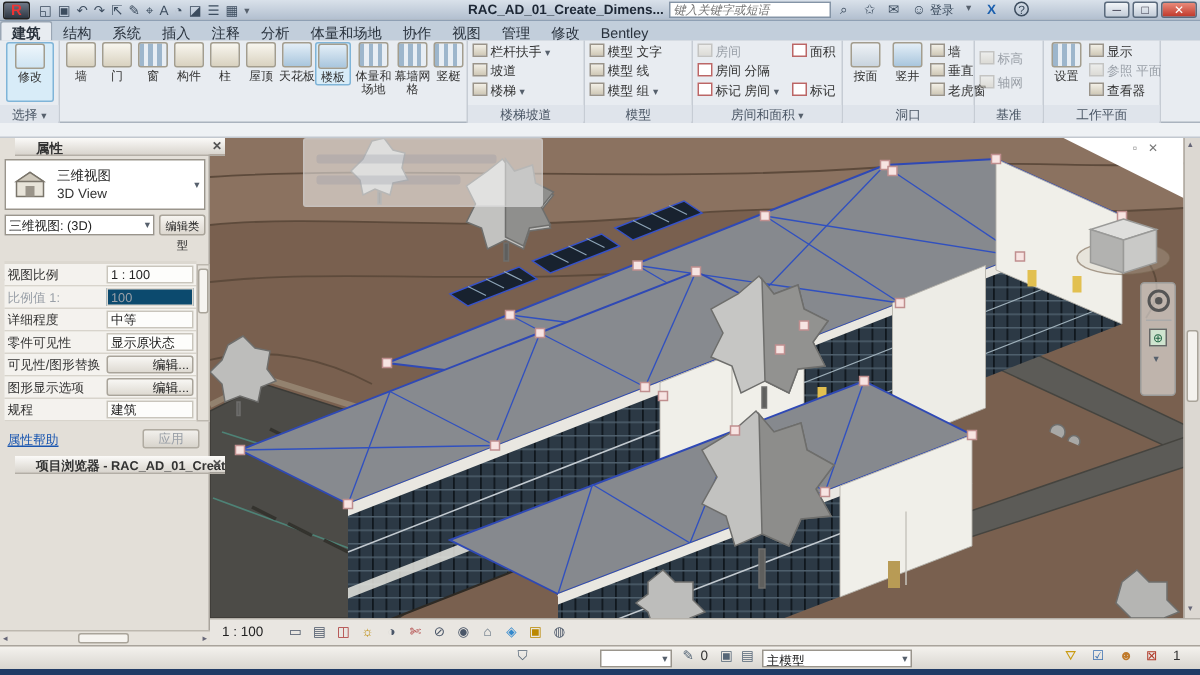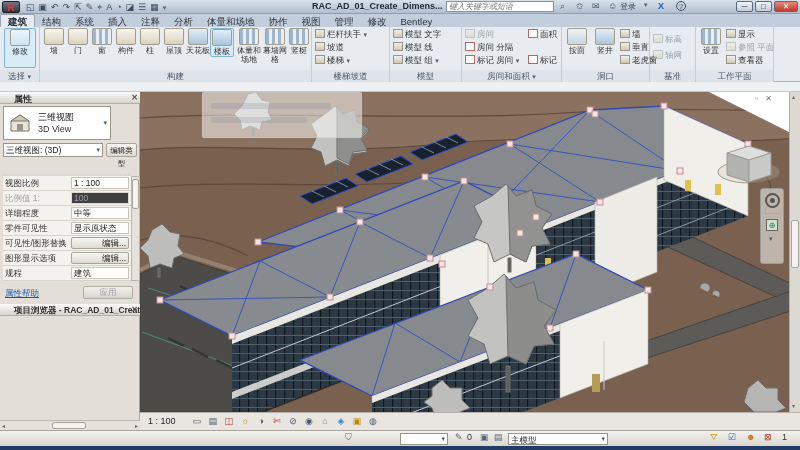--- a/index.html
+++ b/index.html
@@ -33,35 +33,35 @@
   .srow{position:absolute;left:3px;font-size:8.5px;color:#333;white-space:nowrap;line-height:13px;height:13px}
   .srow .sic{display:inline-block;width:10px;height:9px;background:linear-gradient(#f2efe6,#cfc8b6);border:1px solid #9a948a;vertical-align:-1px;margin-right:2px}
   .sic.red{background:#fff;border:1px solid #b66;box-shadow:inset 0 0 0 1px #fff;position:relative}
   .gray{color:#9aa0a8}
   .gray .sic{opacity:.45}
   .dn{font-size:7px;color:#56606c}
   
   #optbar{left:0;top:82px;width:800px;height:10px;background:#eef1f4;border-bottom:1px solid #c2c8cf;z-index:47}
   
   #leftcol{left:0;top:92px;width:140px;height:338px;background:#e3dfd8;border-right:1px solid #a9a49c;z-index:40}
-  .phead{position:absolute;left:0;width:140px;height:12px;background:linear-gradient(#fbfaf8,#d8d4cd);border-bottom:1px solid #b3aea6;font-size:9px;font-weight:bold;color:#333;padding:1px 14px;white-space:nowrap;overflow:hidden}
+  .phead{position:absolute;left:10px;width:140px;height:12px;background:linear-gradient(#fbfaf8,#d8d4cd);border-bottom:1px solid #b3aea6;font-size:9px;font-weight:bold;color:#333;padding:1px 14px;white-space:nowrap;overflow:hidden}
   .pclose{position:absolute;right:2px;top:1px;font-size:8px;color:#555}
-  #typesel{left:3px;top:14px;width:108px;height:34px;background:#fff;border:1px solid #9a958c}
+  #typesel{left:3px;top:14px;width:134px;height:34px;background:#fff;border:1px solid #9a958c}
   #selrow{left:3px;top:51px;width:134px;height:15px}
   .combo{background:#fff;border:1px solid #9a958c;font-size:8.5px;padding:1px 2px;white-space:nowrap;overflow:hidden}
   .propgrid{font-size:8.5px}
   .prow{position:absolute;left:3px;width:128px;height:15px;border-bottom:1px solid #d8d4cc;background:#f4f2ee}
   .prow .lab{position:absolute;left:2px;top:2px;width:64px;color:#333;white-space:nowrap;overflow:hidden}
   .prow .val{position:absolute;left:68px;top:1px;width:58px;height:12px;background:#fdfdfb;border:1px solid #c9c5bc;padding:0 2px;white-space:nowrap;overflow:hidden}
   .prow .val.btn{text-align:right;background:linear-gradient(#f8f7f4,#dedad2);border:1px solid #a9a49a;border-radius:2px}
   .sechead{position:absolute;left:3px;width:128px;height:13px;background:#dcd8d0;border-bottom:1px solid #b9b4ab;font-weight:bold;color:#444;padding:1px 2px}
   .vscroll{position:absolute;width:9px;background:#e6e2db;border:1px solid #bdb8af}
   .vthumb{position:absolute;left:0;width:7px;background:#f6f4f0;border:1px solid #a9a49a;border-radius:2px}
   .link{color:#1a56b0;text-decoration:underline;font-size:8.5px}
-  .applybtn{position:absolute;right:6px;width:50px;height:13px;background:linear-gradient(#f2f0ec,#d8d4cc);border:1px solid #b0aba1;color:#9aa0a8;text-align:center;font-size:8.5px;border-radius:2px}
+  .applybtn{position:absolute;right:6px;width:38px;height:13px;background:linear-gradient(#f2f0ec,#d8d4cc);border:1px solid #b0aba1;color:#9aa0a8;text-align:center;font-size:8.5px;border-radius:2px}
   
   #tree{left:0;top:322px;width:140px;height:98px;background:#fff;border-top:1px solid #b3aea6;overflow:hidden}
   .titem{position:absolute;left:0;height:11px;font-size:8.5px;white-space:nowrap;color:#222;line-height:11px}
   .expbox{display:inline-block;width:7px;height:7px;border:1px solid #8a9aa8;background:#fff;font-size:7px;line-height:5px;text-align:center;color:#345;vertical-align:0px;margin-right:2px}
   .nico{display:inline-block;width:9px;height:8px;background:linear-gradient(#fdfbef,#e8dfc2);border:1px solid #b3a988;vertical-align:-1px;margin-right:2px}
   .hscroll{position:absolute;left:0;width:140px;height:10px;background:#e6e2db;border-top:1px solid #bdb8af}
   .hthumb{position:absolute;top:1px;height:7px;background:#f6f4f0;border:1px solid #a9a49a;border-radius:2px}
   .sarrow{font-size:6px;color:#667;line-height:9px}
   
   #viewport{left:140px;top:92px;width:660px;height:320px;z-index:10;background:#79604f}
@@ -137,21 +137,20 @@
     <div class="bb" style="left:26px;width:24px"><div class="bic"></div><span>门</span></div>
     <div class="bb" style="left:50px;width:24px"><div class="bic grid"></div><span>窗</span></div>
     <div class="bb" style="left:74px;width:24px"><div class="bic"></div><span>构件</span></div>
     <div class="bb" style="left:98px;width:24px"><div class="bic"></div><span>柱</span></div>
     <div class="bb" style="left:122px;width:24px"><div class="bic"></div><span>屋顶</span></div>
     <div class="bb" style="left:146px;width:24px"><div class="bic blue"></div><span>天花板</span></div>
     <div class="bb hl" style="left:170px;width:24px"><div class="bic blue"></div><span>楼板</span></div>
     <div class="bb" style="left:196px;width:26px"><div class="bic grid"></div><span>体量和场地</span></div>
     <div class="bb" style="left:222px;width:26px"><div class="bic grid"></div><span>幕墙网格</span></div>
     <div class="bb" style="left:248px;width:22px"><div class="bic grid"></div><span>竖梃</span></div>
-    <div class="plabel">构建</div>
   </div>
 
   <div class="rpanel" style="left:312px;width:78px">
     <div class="srow" style="top:1px"><span class="sic"></span><span>栏杆扶手</span> <span class="dn">▾</span></div>
     <div class="srow" style="top:14px"><span class="sic"></span><span>坡道</span></div>
     <div class="srow" style="top:27px"><span class="sic"></span><span>楼梯</span> <span class="dn">▾</span></div>
     <div class="plabel">楼梯坡道</div>
   </div>
 
   <div class="rpanel" style="left:390px;width:72px">
@@ -220,21 +219,21 @@
   </div>
 
   <div class="propgrid">
     <div class="sechead" style="top:82px"><span>图形</span><span class="abs" style="right:3px;top:1px;font-size:7px;color:#667">⌃</span></div>
     <div class="prow" style="top:84px">
         <span class="lab">视图比例</span>
         <span class="val">1 : 100</span>
       </div>
     <div class="prow" style="top:99px">
         <span class="lab" style="color:#9aa0a8">比例值 1:</span>
-        <span class="val" style="color:#9aa0a8;background:#404040;border-color:#ddd8d0">100</span>
+        <span class="val" style="color:#9aa0a8;background:#0c4a6e;border-color:#ddd8d0">100</span>
       </div>
     <div class="prow" style="top:114px">
         <span class="lab">详细程度</span>
         <span class="val">中等</span>
       </div>
     <div class="prow" style="top:129px">
         <span class="lab">零件可见性</span>
         <span class="val">显示原状态</span>
       </div>
     <div class="prow" style="top:144px">

